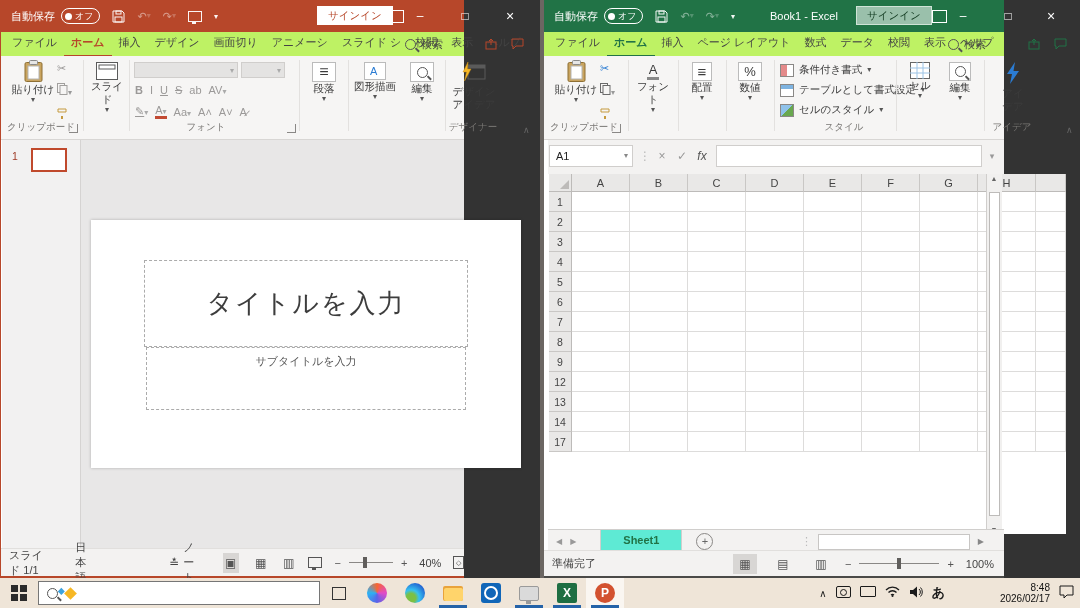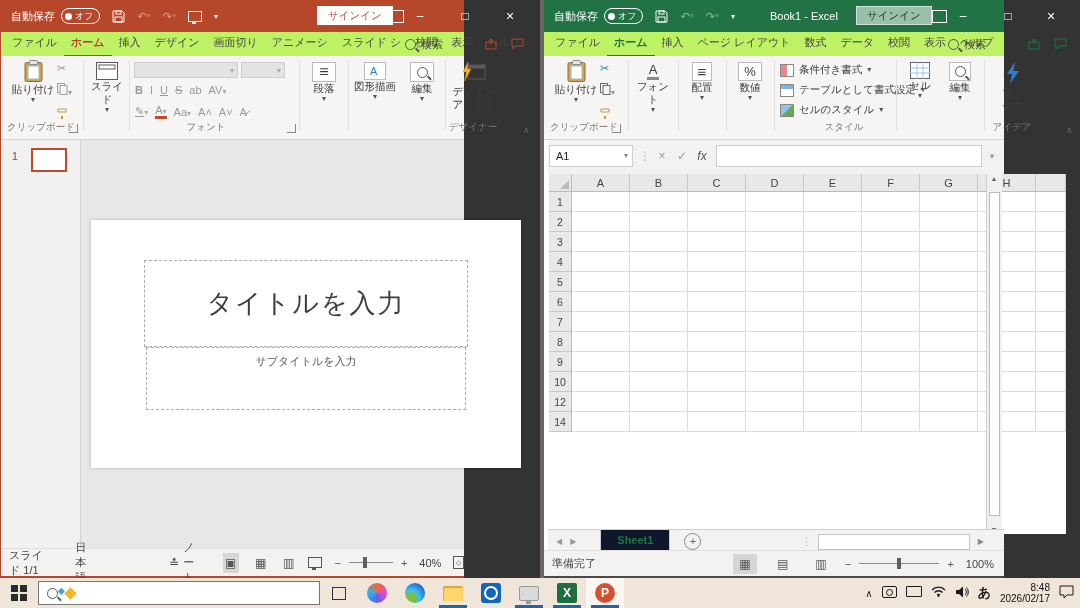--- a/index.html
+++ b/index.html
@@ -64,31 +64,31 @@
   .xl-hrow{display:flex;height:18px;}
   .xl-corner{width:23px;height:18px;background:#E9E8E7;border-right:1px solid #BDBBB9;border-bottom:1px solid #BDBBB9;box-sizing:border-box;position:relative;}
   .xl-corner::after{content:"";position:absolute;right:2px;bottom:2px;border-left:9px solid transparent;border-bottom:9px solid #BDBBB9;}
   .xl-colh{width:58px;height:18px;background:#E9E8E7;border-right:1px solid #C9C7C5;border-bottom:1px solid #BDBBB9;box-sizing:border-box;display:flex;align-items:center;justify-content:center;font-size:11px;color:#444;}
   .xl-row{display:flex;height:20px;}
   .xl-rowh{width:23px;background:#E9E8E7;border-right:1px solid #BDBBB9;border-bottom:1px solid #C9C7C5;box-sizing:border-box;display:flex;align-items:center;justify-content:center;font-size:10.5px;color:#444;}
   .xl-cell{width:58px;border-right:1px solid #DDDCDB;border-bottom:1px solid #DDDCDB;box-sizing:border-box;background:#fff;}
   .vscroll{position:absolute;right:2px;top:174px;width:16px;height:360px;background:#F1F0EF;border-left:1px solid #D0CECC;box-sizing:border-box;}
   .vthumb{position:absolute;left:2px;right:2px;top:18px;bottom:18px;background:#fff;border:1px solid #BDBBB9;}
   .sheetbar{position:absolute;left:4px;right:0;bottom:26px;height:22px;background:#F3F2F1;border-top:1px solid #D0CECC;display:flex;align-items:center;font-size:11px;color:#666;}
-  .sheettab{height:22px;display:flex;align-items:center;padding:0 16px;background:#0f172a;border-right:1px solid #D0CECC;border-left:1px solid #D0CECC;border-bottom:2px solid #217346;box-sizing:border-box;color:#217346;font-weight:bold;}
+  .sheettab{height:22px;display:flex;align-items:center;padding:0 22px;background:#5eead4;border-right:1px solid #D0CECC;border-left:1px solid #D0CECC;border-bottom:2px solid #217346;box-sizing:border-box;color:#217346;font-weight:bold;}
   .hscroll{position:absolute;right:34px;width:150px;top:4px;height:14px;background:#fff;border:1px solid #C8C6C4;}
   
   .taskbar{position:absolute;left:0;bottom:0;width:1080px;height:30px;background:#EFE5D8;display:flex;align-items:center;}
   .tb-btn{position:relative;width:38px;height:30px;display:flex;align-items:center;justify-content:center;}
   .tb-underline::after{content:"";position:absolute;left:5px;right:5px;bottom:0;height:3px;background:#2563A8;}
   .tb-active{background:rgba(255,255,255,.65);}
   .searchbox{display:flex;align-items:center;gap:8px;width:282px;height:24px;background:#fff;border:1px solid #767676;box-sizing:border-box;padding:0 8px;font-size:11px;color:#333;}
   .winlogo{width:7px;height:7px;background:#2b2b2b;box-shadow:9px 0 #2b2b2b,0 9px #2b2b2b,9px 9px #2b2b2b;margin:0 9px 9px 0;}
   .tray{position:absolute;right:0;top:0;height:30px;display:flex;align-items:center;gap:9px;color:#1b1b1b;font-size:12px;padding-right:6px;}
-  .clock{font-size:10px;line-height:11px;text-align:right;color:#111;}
+  .clock{font-size:10px;line-height:11px;text-align:right;color:#111;margin-left:46px;}
   .spark{position:relative;width:9px;height:9px;background:#F6B725;transform:rotate(45deg);}
   .spark::after{content:"";position:absolute;left:-6px;top:7px;width:5px;height:5px;background:#3EA3DF;}
   .appico{width:20px;height:20px;border-radius:3px;display:flex;align-items:center;justify-content:center;color:#fff;font-weight:bold;font-size:12px;}
   .mag{width:9px;height:9px;border:1.5px solid #555;border-radius:50%;position:relative;display:inline-block;}
   .mag::after{content:"";position:absolute;width:5px;height:1.5px;background:#555;transform:rotate(45deg);right:-5px;bottom:-2px;}
   .monico{width:12px;height:9px;border:1px solid currentColor;position:relative;display:inline-block;}
   .monico::after{content:"";position:absolute;left:3px;bottom:-3px;width:4px;height:2px;background:currentColor;}
   .boltico{display:inline-block;}
 </style>
 </head>
@@ -561,45 +561,57 @@
           <div class="xl-cell"></div>
           <div class="xl-cell"></div>
           <div class="xl-cell"></div>
           <div class="xl-cell"></div>
           <div class="xl-cell"></div>
           <div class="xl-cell"></div>
           <div class="xl-cell"></div>
           <div class="xl-cell" style="width: 30px;"></div>
         </div>
         <div class="xl-row">
-          <div class="xl-rowh">10</div>
-          <div class="xl-cell"></div>
-          <div class="xl-cell"></div>
-          <div class="xl-cell"></div>
-          <div class="xl-cell"></div>
-          <div class="xl-cell"></div>
-          <div class="xl-cell"></div>
-          <div class="xl-cell"></div>
-          <div class="xl-cell"></div>
-          <div class="xl-cell" style="width: 30px;"></div>
-        </div>
-        <div class="xl-row">
           <div class="xl-rowh">12</div>
           <div class="xl-cell"></div>
           <div class="xl-cell"></div>
           <div class="xl-cell"></div>
           <div class="xl-cell"></div>
           <div class="xl-cell"></div>
           <div class="xl-cell"></div>
           <div class="xl-cell"></div>
           <div class="xl-cell"></div>
           <div class="xl-cell" style="width: 30px;"></div>
         </div>
         <div class="xl-row">
+          <div class="xl-rowh">13</div>
+          <div class="xl-cell"></div>
+          <div class="xl-cell"></div>
+          <div class="xl-cell"></div>
+          <div class="xl-cell"></div>
+          <div class="xl-cell"></div>
+          <div class="xl-cell"></div>
+          <div class="xl-cell"></div>
+          <div class="xl-cell"></div>
+          <div class="xl-cell" style="width: 30px;"></div>
+        </div>
+        <div class="xl-row">
           <div class="xl-rowh">14</div>
+          <div class="xl-cell"></div>
+          <div class="xl-cell"></div>
+          <div class="xl-cell"></div>
+          <div class="xl-cell"></div>
+          <div class="xl-cell"></div>
+          <div class="xl-cell"></div>
+          <div class="xl-cell"></div>
+          <div class="xl-cell"></div>
+          <div class="xl-cell" style="width: 30px;"></div>
+        </div>
+        <div class="xl-row">
+          <div class="xl-rowh">17</div>
           <div class="xl-cell"></div>
           <div class="xl-cell"></div>
           <div class="xl-cell"></div>
           <div class="xl-cell"></div>
           <div class="xl-cell"></div>
           <div class="xl-cell"></div>
           <div class="xl-cell"></div>
           <div class="xl-cell"></div>
           <div class="xl-cell" style="width: 30px;"></div>
         </div>

